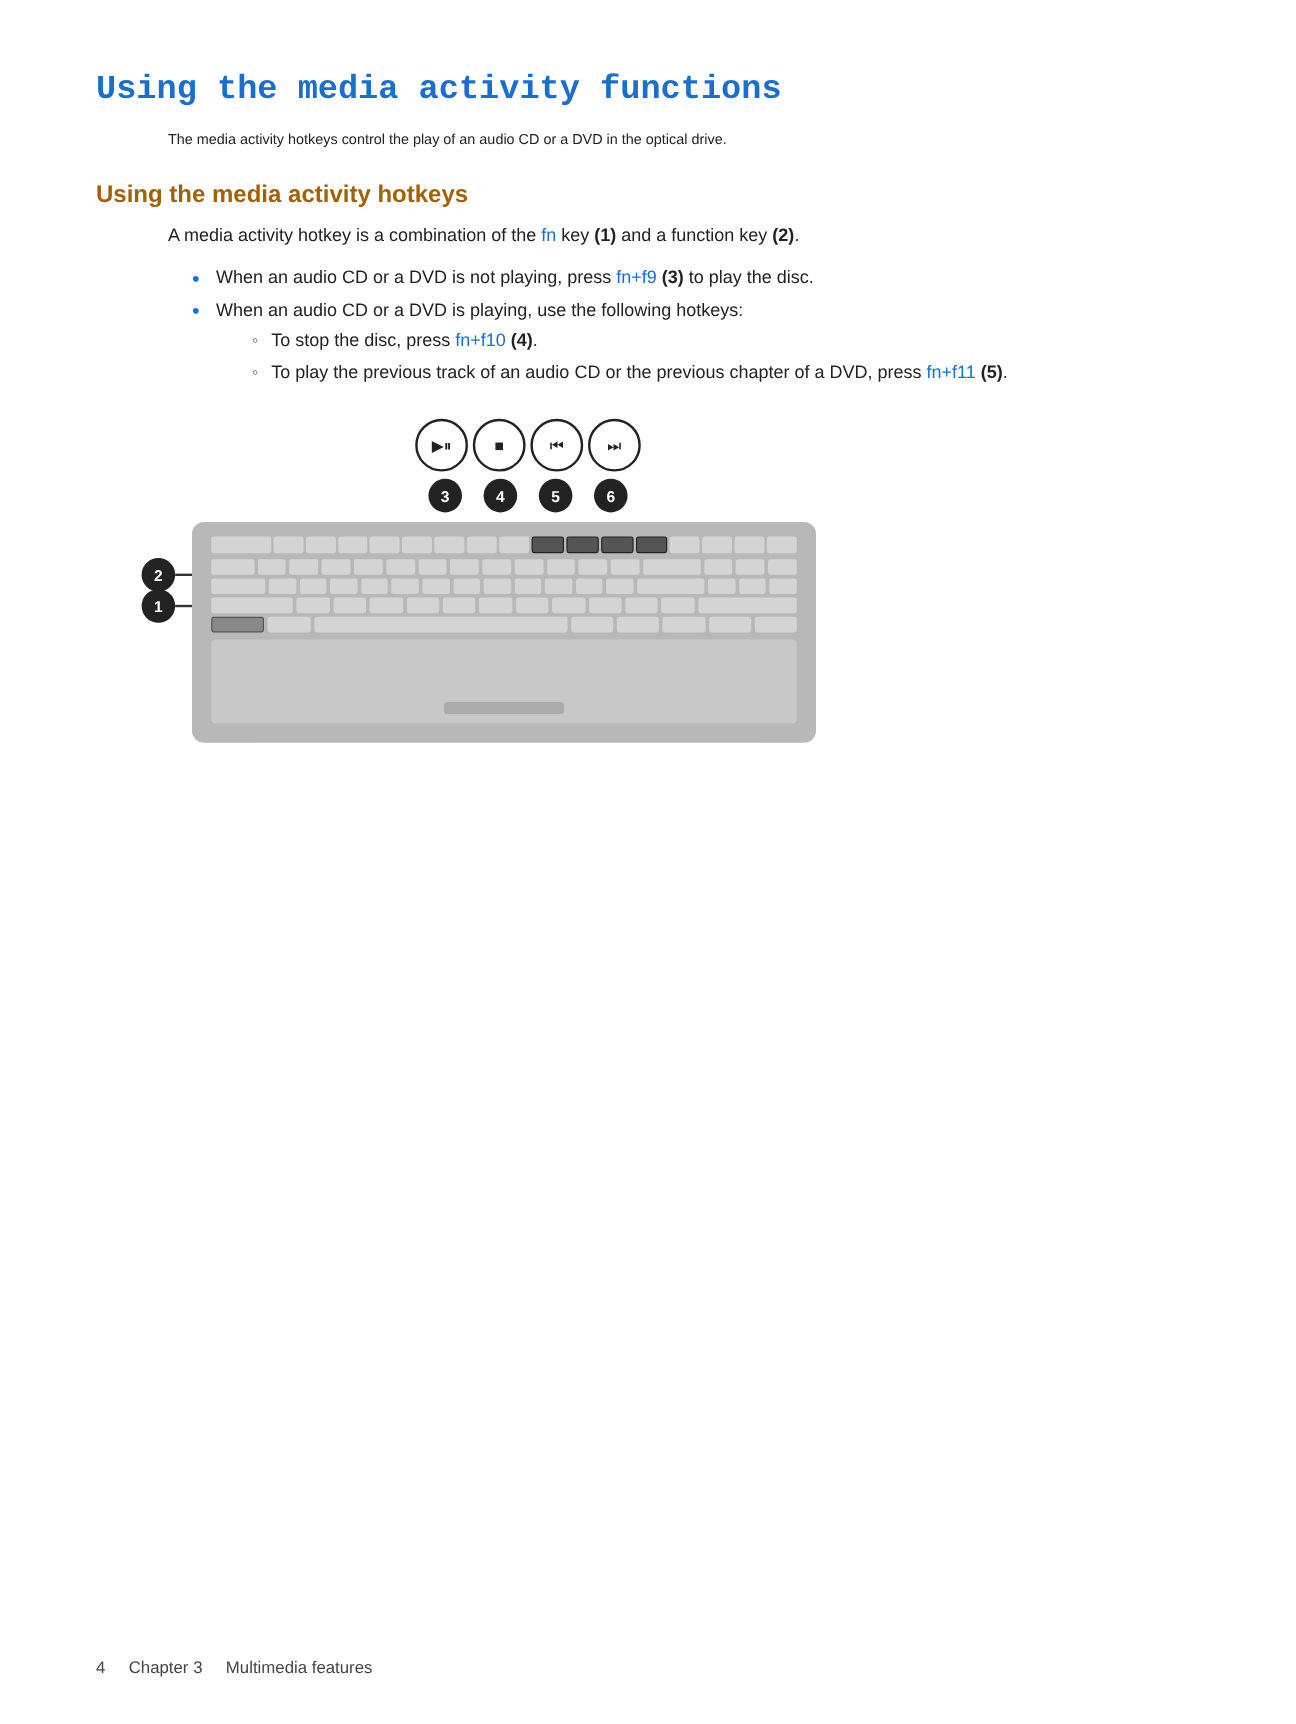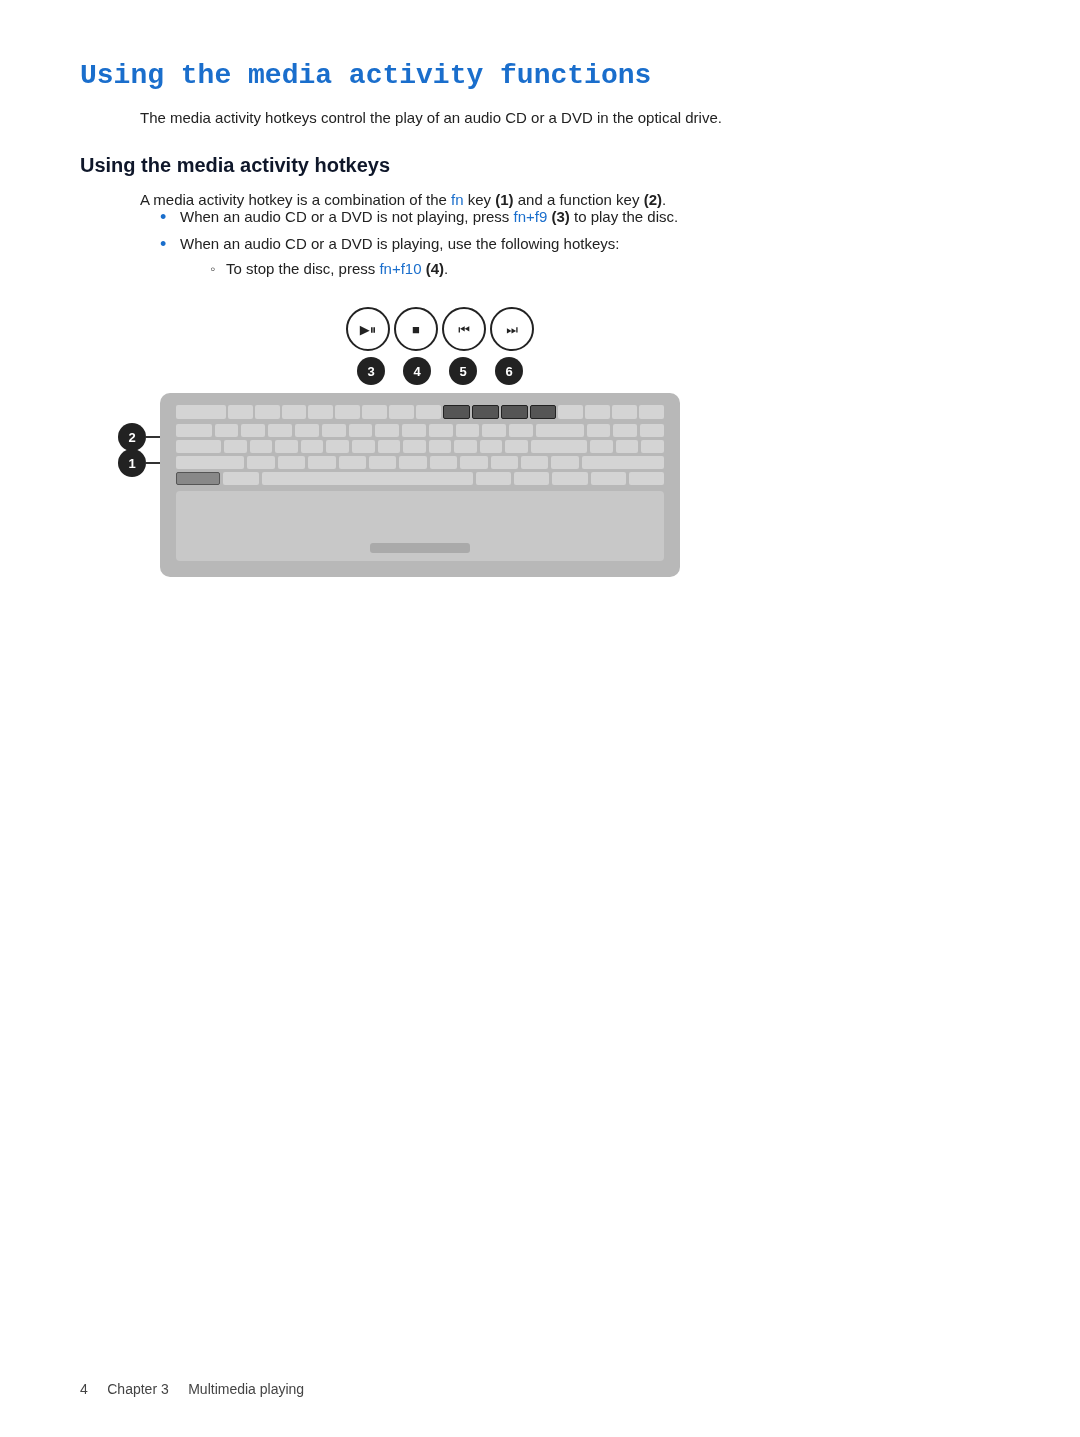--- a/index.html
+++ b/index.html
@@ -15,34 +15,34 @@
     }
     h1 {
       font-size: 28px;
       color: #1a6ecc;
       font-weight: bold;
       margin-bottom: 18px;
       font-family: Liberation Mono, monospace;
     }
     h2 {
       font-size: 20px;
-      color: #0f172a;
+      color: #a16207;
       font-weight: bold;
       margin-bottom: 14px;
       margin-top: 28px;
     }
     .intro-para {
       margin-left: 60px;
       margin-bottom: 18px;
-      font-size: 15px;
+      font-size: 12px;
       color: #222;
     }
     .hotkey-intro {
       margin-left: 60px;
-      margin-bottom: 0;
+      margin-bottom: 18px;
       font-size: 15px;
     }
     .blue { color: #1a6ecc; }
     ul.bullet-list {
       margin-left: 80px;
       margin-bottom: 10px;
       list-style: none;
     }
     ul.bullet-list > li {
       position: relative;
@@ -227,20 +227,23 @@
 <ul class="bullet-list">
   <li>
     When an audio CD or a DVD is not playing, press <span class="blue">fn+f9</span> <strong>(3)</strong> to play the disc.
   </li>
   <li>
     When an audio CD or a DVD is playing, use the following hotkeys:
     <ul class="sub-list">
       <li>
         To stop the disc, press <span class="blue">fn+f10</span> <strong>(4)</strong>.
       </li>
+      <li>
+        To play the previous track of an audio CD or the previous chapter of a DVD, press <span class="blue">fn+f11</span> <strong>(5)</strong>.
+      </li>
     </ul>
   </li>
 </ul>
 
 <div class="keyboard-section">
 
   <div class="media-icons-row">
     <div class="media-icon-circle">
       <span class="icon-text">▶⏸</span>
     </div>
@@ -366,14 +369,14 @@
       <div class="kb-touchpad-area">
         <div class="kb-touchpad-bar"></div>
       </div>
     </div>
   </div>
 </div>
 
 <div class="page-footer">
   <span>4</span>&nbsp;&nbsp;&nbsp;&nbsp;
   <span>Chapter 3</span>&nbsp;&nbsp;&nbsp;&nbsp;
-  <span>Multimedia playing</span>
+  <span>Multimedia features</span>
 </div>
 
 </body></html>

